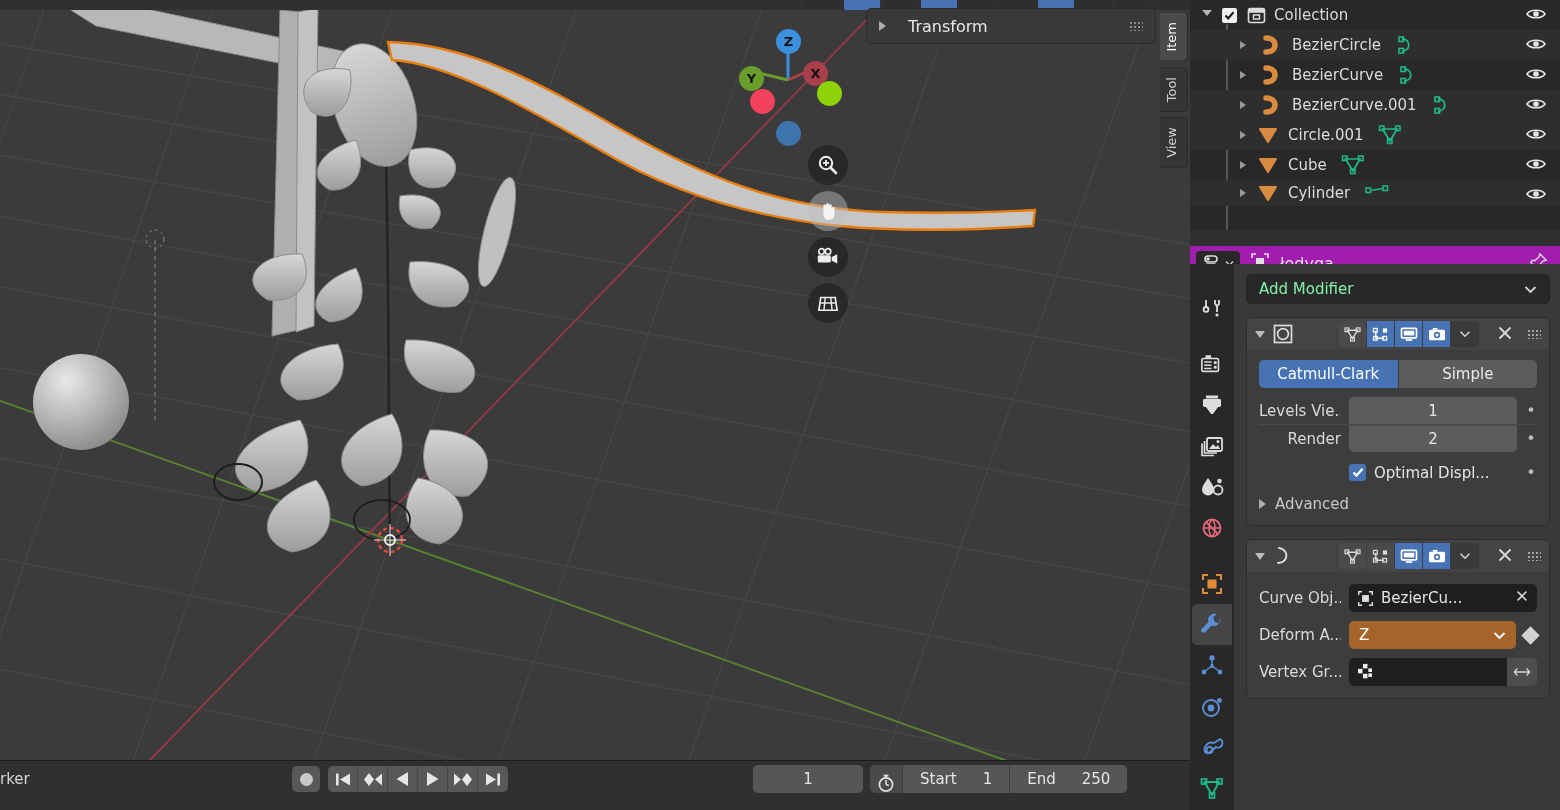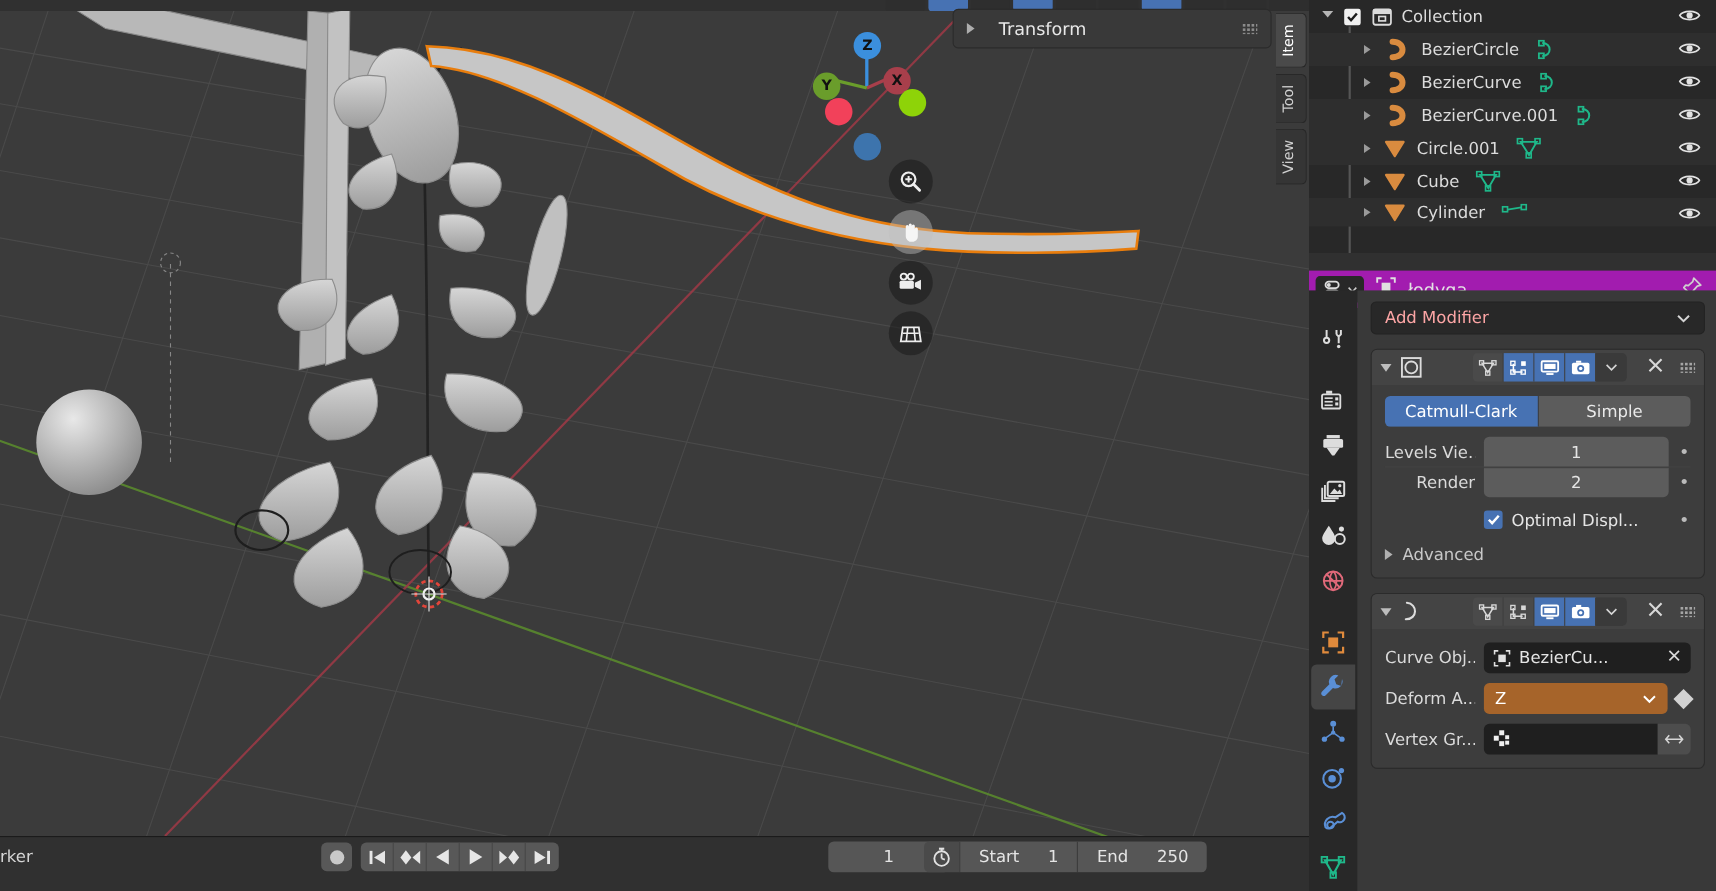--- a/index.html
+++ b/index.html
@@ -60,22 +60,22 @@
     justify-content:center; }
   .tl-rec b { width:13px; height:13px; border-radius:50%; background:#c9c9c9; display:block; }
   .tl-play { position:absolute; left:328px; top:766px; height:26px; display:flex;
     background:#585858; border-radius:5px; overflow:hidden; }
   .tl-play span { width:30px; display:flex; align-items:center; justify-content:center;
     border-right:1px solid #474747; }
   .tl-play span:last-child { border-right:none; }
   .tl-frame { position:absolute; left:753px; top:765px; width:110px; height:28px;
     background:#565656; border-radius:5px; display:flex; align-items:center;
     justify-content:center; font-size:15px; }
-  .tl-range { position:absolute; left:840px; top:765px; height:28px; display:flex;
-    background:#4a4a4a; border-radius:5px; overflow:hidden; align-items:center; }
+  .tl-range { position:absolute; left:870px; top:765px; height:28px; display:flex;
+    background:#4a4a4a; border-radius:5px; overflow:hidden; align-items:flex-end; }
   .tl-range .clock { width:32px; display:flex; align-items:center; justify-content:center; }
   .tl-range .seg { display:flex; align-items:center; gap:26px; padding:0 17px;
     height:28px; background:#565656; border-left:1px solid #3d3d3d; font-size:15px; }
 
   
   #outliner { position:absolute; left:1190px; top:0; width:370px; height:230px;
     background:#282828; overflow:hidden; }
   .ol-row { position:relative; height:30px; display:flex; align-items:center;
     padding-left:10px; font-size:15px; color:#dcdcdc; }
   .ol-row.alt { background:#2e2e2e; }
@@ -108,21 +108,21 @@
   .ptab { width:40px; height:42px; display:flex; align-items:center;
     justify-content:center; border-radius:5px 0 0 5px; }
   .ptab.active { background:#454545; }
   .ptab.gap { margin-top:14px; }
 
   .pbody { position:absolute; left:44px; top:34px; right:0; bottom:0;
     background:#393939; padding:10px 10px 0 12px; overflow:hidden; }
 
   .addmod { width:100%; height:30px; background:#282828; border:1px solid #232323;
     border-radius:5px; display:flex; align-items:center; padding:0 12px;
-    font-size:15px; color:#fca5a5; }
+    font-size:15px; color:#86efac; }
   .addmod .chev { margin-left:auto; }
 
   .mod { margin-top:13px; background:#3d3d3d; border:1px solid #2b2b2b;
     border-radius:6px; overflow:hidden; }
   .mod-head { height:32px; background:#444; display:flex; align-items:center;
     padding:0 8px; gap:6px; }
   .mh-tri { width:0;height:0;border-left:5px solid transparent;
     border-right:5px solid transparent;border-top:7px solid #bdbdbd; }
   .mh-icon { width:24px; display:flex; align-items:center; justify-content:center; }
   .mh-toggles { margin-left:38px; display:flex; border-radius:4px; overflow:hidden; }

